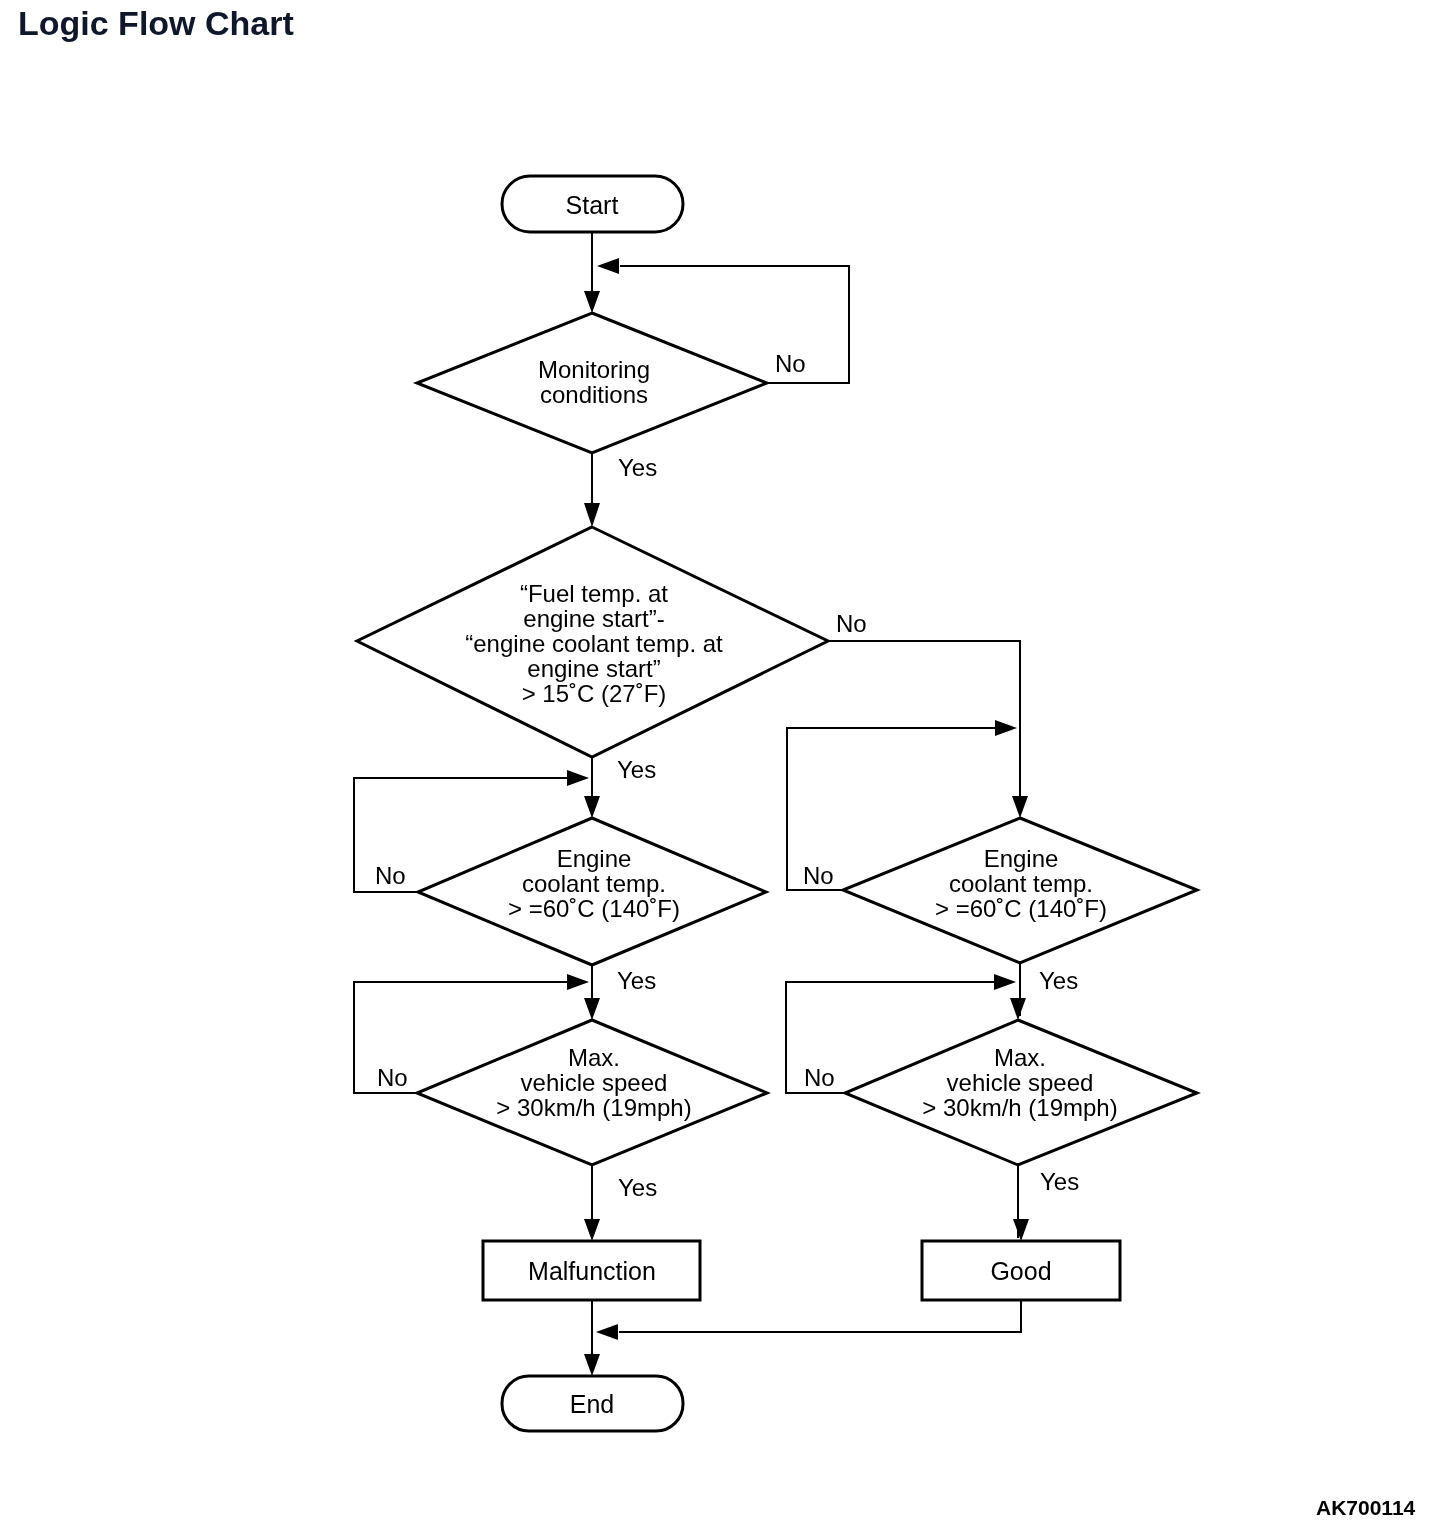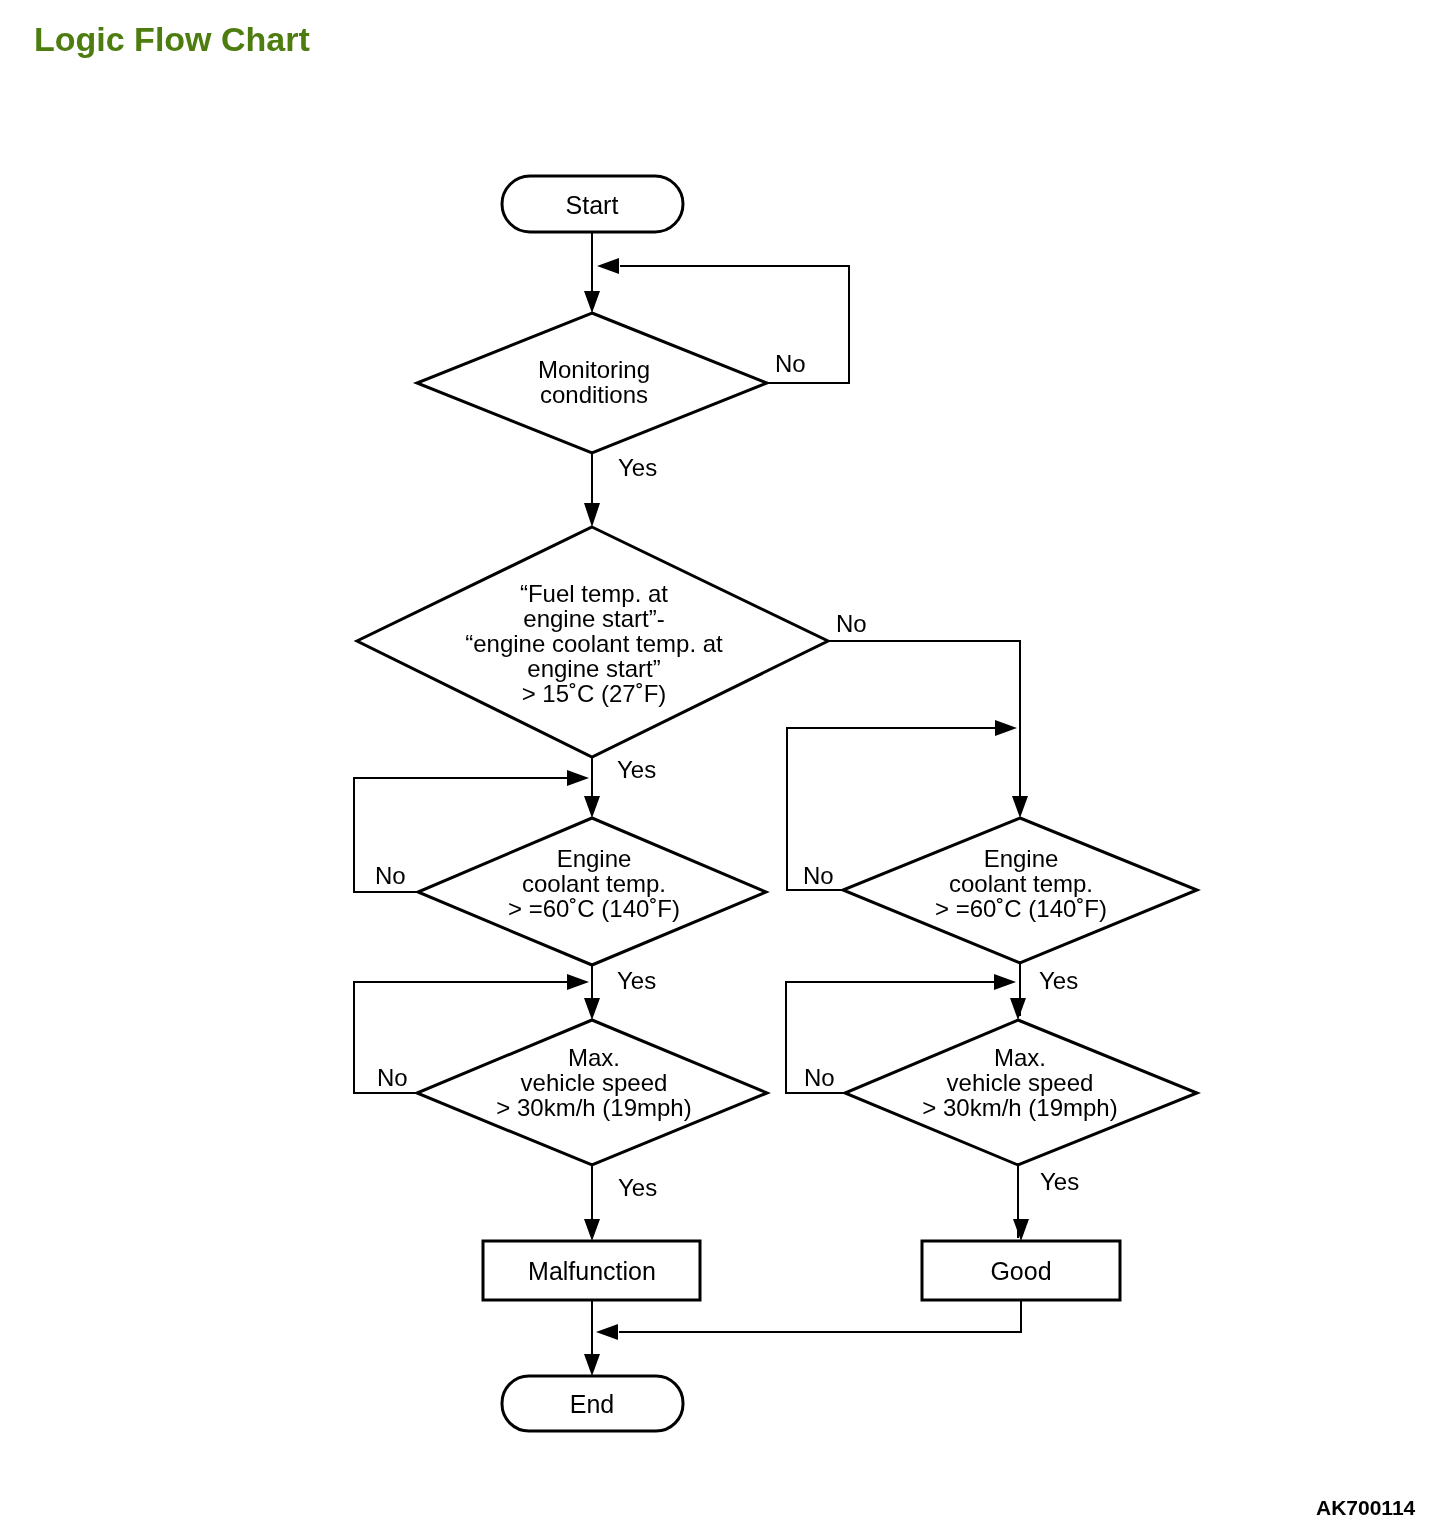--- a/index.html
+++ b/index.html
@@ -11,23 +11,23 @@
     position: relative;
     width: 1456px;
     height: 1534px;
     overflow: hidden;
     font-family: "Liberation Sans", sans-serif;
   }
   .page-title {
     position: absolute;
     left: 18px;
     top: 4px;
-    margin: 16px;
+    margin: 0;
     font: bold 34px "Liberation Sans", sans-serif;
-    color: #4d7c0f;
+    color: #0f172a;
     letter-spacing: 0px;
   }
   .figure-code {
     position: absolute;
     left: 1316px;
     top: 1496px;
     font: bold 21px "Liberation Sans", sans-serif;
     color: #000;
   }
   svg.chart {

